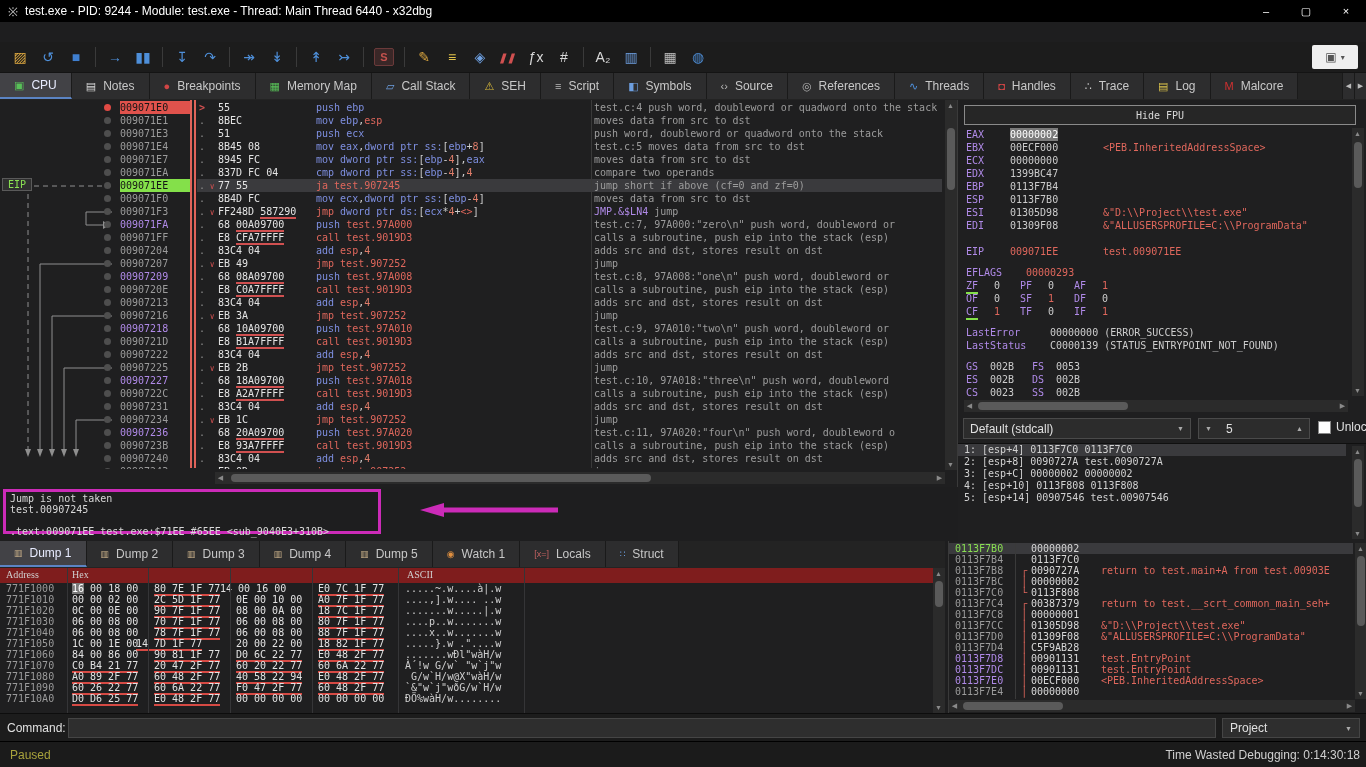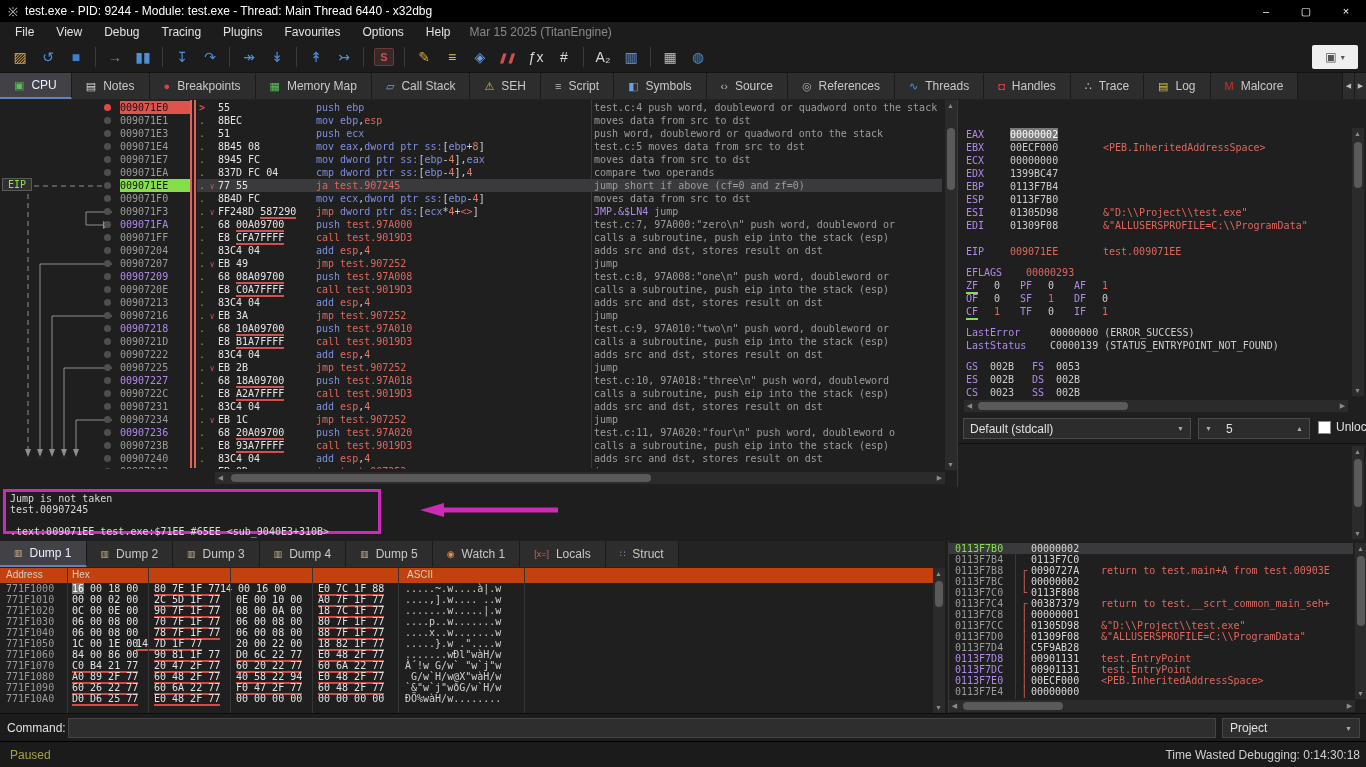--- a/index.html
+++ b/index.html
@@ -101,22 +101,22 @@
   .arow.sel{background:#3a3a3d;}
 
   
   #infopane{position:absolute;left:0;top:487px;width:958px;height:54px;background:#1e1e1f;}
   #infobox{position:absolute;left:3px;top:2px;width:378px;height:45px;border:3px solid #cc2bb8;box-sizing:border-box;
            font-family:"DejaVu Sans Mono",monospace;font-size:10px;line-height:11px;color:#d8d8d8;padding:1px 4px;white-space:pre;}
   #mgarrow{position:absolute;left:420px;top:16px;width:140px;height:14px;}
 
   
   #dumptabs{position:absolute;left:0;top:541px;width:945px;height:27px;background:#232323;display:flex;border-bottom:1px solid #101010;}
-  #dumphdr{position:absolute;left:0;top:568px;width:945px;height:15px;background:#c2410c;border-bottom:1px solid #6d28d9;
-           font-family:Liberation Sans, sans-serif;font-size:10px;color:#cfcfcf;}
+  #dumphdr{position:absolute;left:0;top:568px;width:945px;height:15px;background:#7f1d1d;border-bottom:1px solid #6d28d9;
+           font-family:Liberation Serif, serif;font-size:10px;color:#cfcfcf;}
   #dumphdr span{position:absolute;top:1px;}
   #dumprows{position:absolute;left:0;top:583px;width:933px;height:130px;background:#1f1f20;overflow:hidden;}
   .xrow{position:relative;height:11px;font-family:"DejaVu Sans Mono",monospace;font-size:10px;line-height:11px;white-space:pre;}
   .xaddr{position:absolute;left:6px;color:#9b9b9b;}
   .xg{position:absolute;color:#e2e2e2;}
   .xg.u{border-bottom:2px solid #d64a44;}
   .xa{position:absolute;left:405px;color:#cfcfcf;}
   .hb{background:#7a7a7a;color:#fff;}
   .vline{position:absolute;top:568px;width:1px;height:145px;background:#353537;}
 
@@ -153,24 +153,20 @@
   <div class="titlebar">
     <span class="appicon">※</span>
     <span>test.exe - PID: 9244 - Module: test.exe - Thread: Main Thread 6440 - x32dbg</span>
     <span class="wbtns">
       <span class="wbtn">–</span>
       <span class="wbtn">▢</span>
       <span class="wbtn">×</span>
     </span>
   </div>
 
-  <div class="menubar">
-    <span id="menu-items"><span class="mitem">File</span><span class="mitem">View</span><span class="mitem">Debug</span><span class="mitem">Tracing</span><span class="mitem">Plugins</span><span class="mitem">Favourites</span><span class="mitem">Options</span><span class="mitem">Help</span></span>
-    <span class="mbuild">Mar 15 2025 (TitanEngine)</span>
-  </div>
 
   <div class="toolbar">
     <span id="tb-items" style="display:flex;align-items:center;">
         <span class="tbtn" style="color:#dfa940">▨</span>
         <span class="tbtn" style="color:#4e8fd9">↺</span>
         <span class="tbtn" style="color:#3f7fd0">■</span>
         <span class="tsep"></span>
         <span class="tbtn" style="color:#4e8fd9;font-weight:bold">→</span>
         <span class="tbtn" style="color:#4e8fd9">▮▮</span>
         <span class="tsep"></span>
@@ -291,20 +287,21 @@
     </div>
 
     <div class="sb" style="left:215px;top:372px;width:730px;height:12px;">
       <span class="sbarr" style="left:0;top:0;">◀</span>
       <div class="sbthumb" style="left:16px;top:2px;width:420px;height:8px;"></div>
       <span class="sbarr" style="right:0;left:auto;top:0;">▶</span>
     </div>
   </div>
 
   <div id="regs">
+    <div id="hidefpu">Hide FPU</div>
     <div id="regrows">
         <div class="rrow" style="top:28px"><span class="rn" style="left:8px">EAX</span><span class="rv hl" style="left:52px">00000002</span></div>
         <div class="rrow" style="top:41px"><span class="rn" style="left:8px">EBX</span><span class="rv" style="left:52px">00ECF000</span><span class="ra" style="left:145px">&lt;PEB.InheritedAddressSpace&gt;</span></div>
         <div class="rrow" style="top:54px"><span class="rn" style="left:8px">ECX</span><span class="rv" style="left:52px">00000000</span></div>
         <div class="rrow" style="top:67px"><span class="rn" style="left:8px">EDX</span><span class="rv" style="left:52px">1399BC47</span></div>
         <div class="rrow" style="top:80px"><span class="rn" style="left:8px">EBP</span><span class="rv" style="left:52px">0113F7B4</span></div>
         <div class="rrow" style="top:93px"><span class="rn" style="left:8px">ESP</span><span class="rv" style="left:52px">0113F7B0</span></div>
         <div class="rrow" style="top:106px"><span class="rn" style="left:8px">ESI</span><span class="rv" style="left:52px">01305D98</span><span class="ra" style="left:145px">&amp;"D:\\Project\\test.exe"</span></div>
         <div class="rrow" style="top:119px"><span class="rn" style="left:8px">EDI</span><span class="rv" style="left:52px">01309F08</span><span class="ra" style="left:145px">&amp;"ALLUSERSPROFILE=C:\\ProgramData"</span></div>
         <div class="rrow" style="top:145px"><span class="rn" style="left:8px">EIP</span><span class="rv red" style="left:52px">009071EE</span><span class="ra" style="left:145px">test.009071EE</span></div>
@@ -340,20 +337,27 @@
       <span class="num">5</span>
       <span class="up">▲</span>
     </div>
     <div class="chk">
       <span class="chkbox"></span>
       <span>Unlocked</span>
     </div>
   </div>
 
   <div id="args">
+    <div id="argrows">
+        <div class="arow sel">1: [esp+4] 0113F7C0 0113F7C0</div>
+        <div class="arow">2: [esp+8] 0090727A test.0090727A</div>
+        <div class="arow">3: [esp+C] 00000002 00000002</div>
+        <div class="arow">4: [esp+10] 0113F808 0113F808</div>
+        <div class="arow">5: [esp+14] 00907546 test.00907546</div>
+      </div>
     <div class="sb" style="left:394px;top:2px;width:12px;height:93px;">
       <span class="sbarr" style="top:0;left:0;">▲</span>
       <div class="sbthumb" style="left:2px;top:13px;width:8px;height:48px;"></div>
       <span class="sbarr" style="bottom:0;left:0;top:auto;">▼</span>
     </div>
   </div>
 
   <div id="infopane">
     <div id="infobox"><div>Jump is not taken</div><div>test.00907245</div><div>&nbsp;</div><div>.text:009071EE test.exe:$71EE #65EE &lt;sub_9040E3+310B&gt;</div></div>
     <svg id="mgarrow" viewBox="0 0 140 14">
@@ -373,21 +377,21 @@
       <span class="tab"><span class="ticon" style="color:#6d9fe0;font-size:9px;">∷</span>Struct</span>
     </div>
 
   <div id="dumphdr">
     <span style="left:6px;">Address</span>
     <span style="left:72px;">Hex</span>
     <span style="left:407px;">ASCII</span>
   </div>
 
   <div id="dumprows">
-      <div class="xrow"><span class="xaddr">771F1000</span><span class="xg" style="left:72px"><span class="hb">16</span> 00 18 00</span><span class="xg u" style="left:154px">80 7E 1F 77</span><span class="xg" style="left:220px">14 00 16 00</span><span class="xg u" style="left:318px">E0 7C 1F 88</span><span class="xa">.....~.w....à|.w</span></div>
+      <div class="xrow"><span class="xaddr">771F1000</span><span class="xg" style="left:72px"><span class="hb">16</span> 00 18 00</span><span class="xg u" style="left:154px">80 7E 1F 77</span><span class="xg" style="left:220px">14 00 16 00</span><span class="xg u" style="left:318px">E0 7C 1F 77</span><span class="xa">.....~.w....à|.w</span></div>
       <div class="xrow"><span class="xaddr">771F1010</span><span class="xg" style="left:72px">00 00 02 00</span><span class="xg u" style="left:154px">2C 5D 1F 77</span><span class="xg" style="left:236px">0E 00 10 00</span><span class="xg u" style="left:318px">A0 7F 1F 77</span><span class="xa">....,].w.... ..w</span></div>
       <div class="xrow"><span class="xaddr">771F1020</span><span class="xg" style="left:72px">0C 00 0E 00</span><span class="xg u" style="left:154px">90 7F 1F 77</span><span class="xg" style="left:236px">08 00 0A 00</span><span class="xg u" style="left:318px">18 7C 1F 77</span><span class="xa">.......w.....|.w</span></div>
       <div class="xrow"><span class="xaddr">771F1030</span><span class="xg" style="left:72px">06 00 08 00</span><span class="xg u" style="left:154px">70 7F 1F 77</span><span class="xg" style="left:236px">06 00 08 00</span><span class="xg u" style="left:318px">80 7F 1F 77</span><span class="xa">....p..w.......w</span></div>
       <div class="xrow"><span class="xaddr">771F1040</span><span class="xg" style="left:72px">06 00 08 00</span><span class="xg u" style="left:154px">78 7F 1F 77</span><span class="xg" style="left:236px">06 00 08 00</span><span class="xg u" style="left:318px">88 7F 1F 77</span><span class="xa">....x..w.......w</span></div>
       <div class="xrow"><span class="xaddr">771F1050</span><span class="xg" style="left:72px">1C 00 1E 00</span><span class="xg u" style="left:136px">14 7D 1F 77</span><span class="xg" style="left:236px">20 00 22 00</span><span class="xg u" style="left:318px">18 82 1F 77</span><span class="xa">.....}.w ."....w</span></div>
       <div class="xrow"><span class="xaddr">771F1060</span><span class="xg" style="left:72px">84 00 86 00</span><span class="xg u" style="left:154px">90 81 1F 77</span><span class="xg u" style="left:236px">D0 6C 22 77</span><span class="xg u" style="left:318px">E0 48 2F 77</span><span class="xa">.......wÐl"wàH/w</span></div>
       <div class="xrow"><span class="xaddr">771F1070</span><span class="xg u" style="left:72px">C0 B4 21 77</span><span class="xg u" style="left:154px">20 47 2F 77</span><span class="xg u" style="left:236px">60 20 22 77</span><span class="xg u" style="left:318px">60 6A 22 77</span><span class="xa">À´!w G/w` "w`j"w</span></div>
       <div class="xrow"><span class="xaddr">771F1080</span><span class="xg u" style="left:72px">A0 89 2F 77</span><span class="xg u" style="left:154px">60 48 2F 77</span><span class="xg u" style="left:236px">40 58 22 94</span><span class="xg u" style="left:318px">E0 48 2F 77</span><span class="xa"> G/w`H/w@X"wàH/w</span></div>
       <div class="xrow"><span class="xaddr">771F1090</span><span class="xg u" style="left:72px">60 26 22 77</span><span class="xg u" style="left:154px">60 6A 22 77</span><span class="xg u" style="left:236px">F0 47 2F 77</span><span class="xg u" style="left:318px">60 48 2F 77</span><span class="xa">`&amp;"w`j"wðG/w`H/w</span></div>
       <div class="xrow"><span class="xaddr">771F10A0</span><span class="xg u" style="left:72px">D0 D6 25 77</span><span class="xg u" style="left:154px">E0 48 2F 77</span><span class="xg" style="left:236px">00 00 00 00</span><span class="xg" style="left:318px">00 00 00 00</span><span class="xa">ÐÖ%wàH/w........</span></div>

